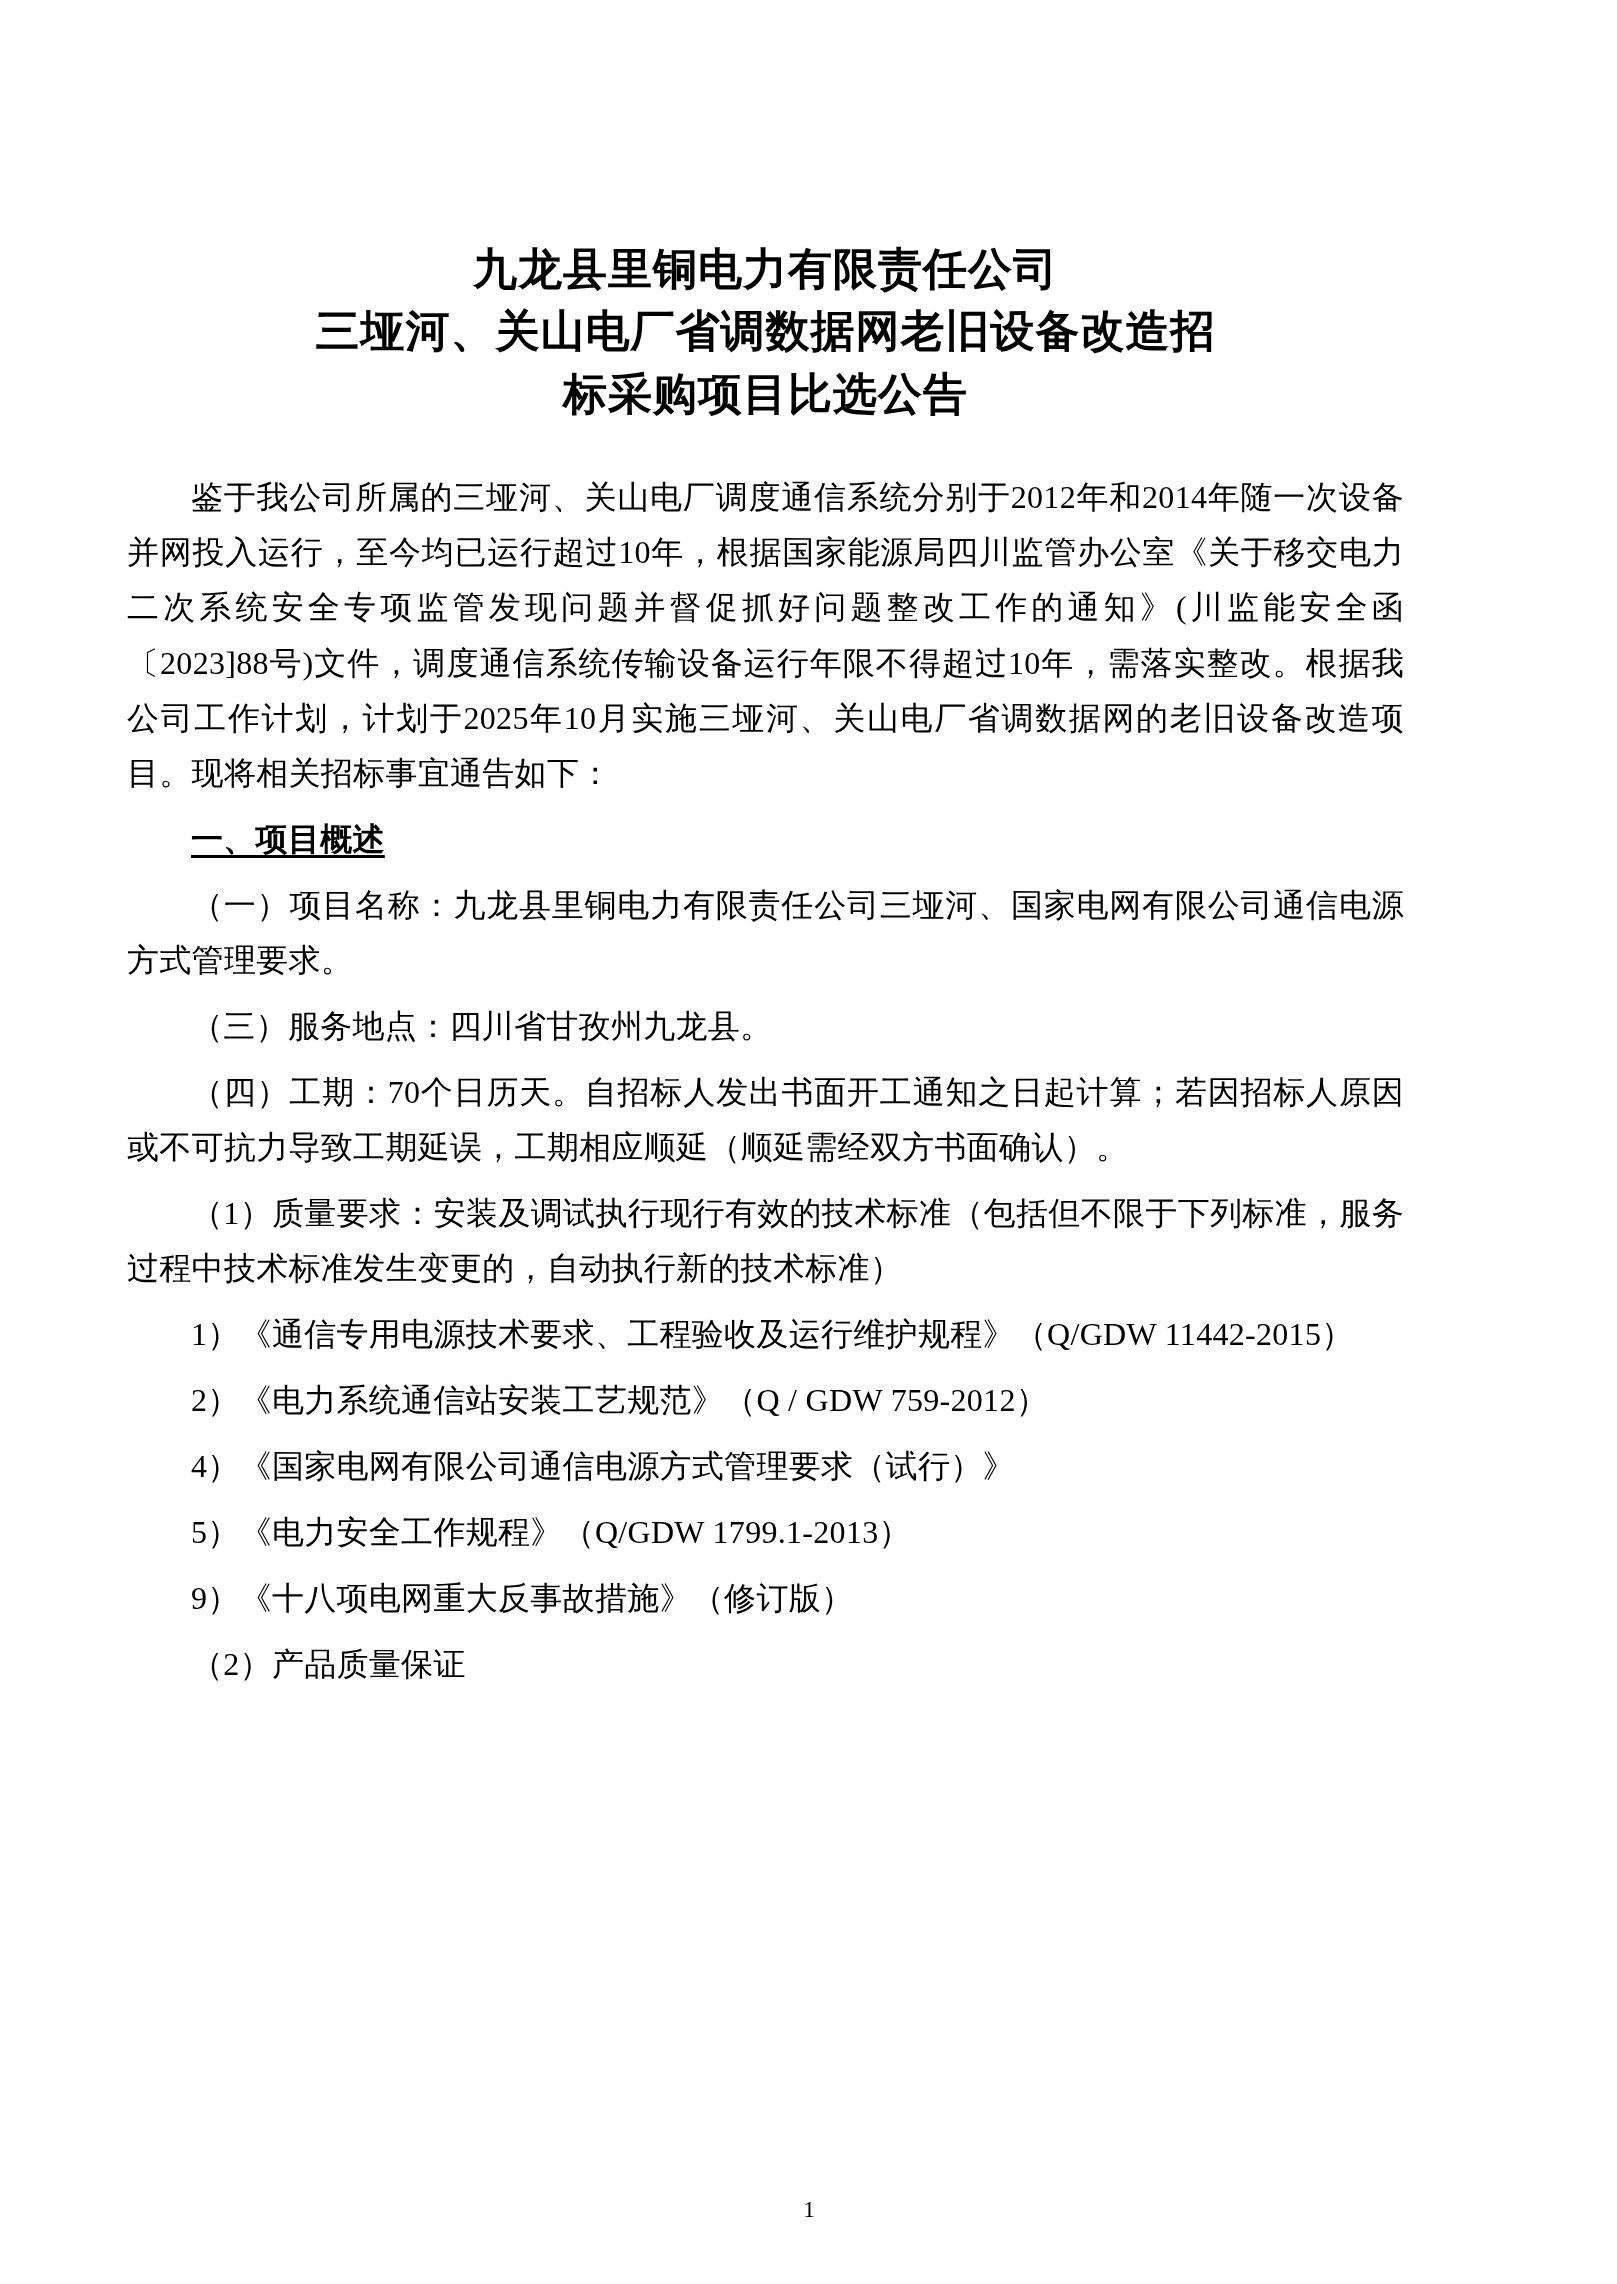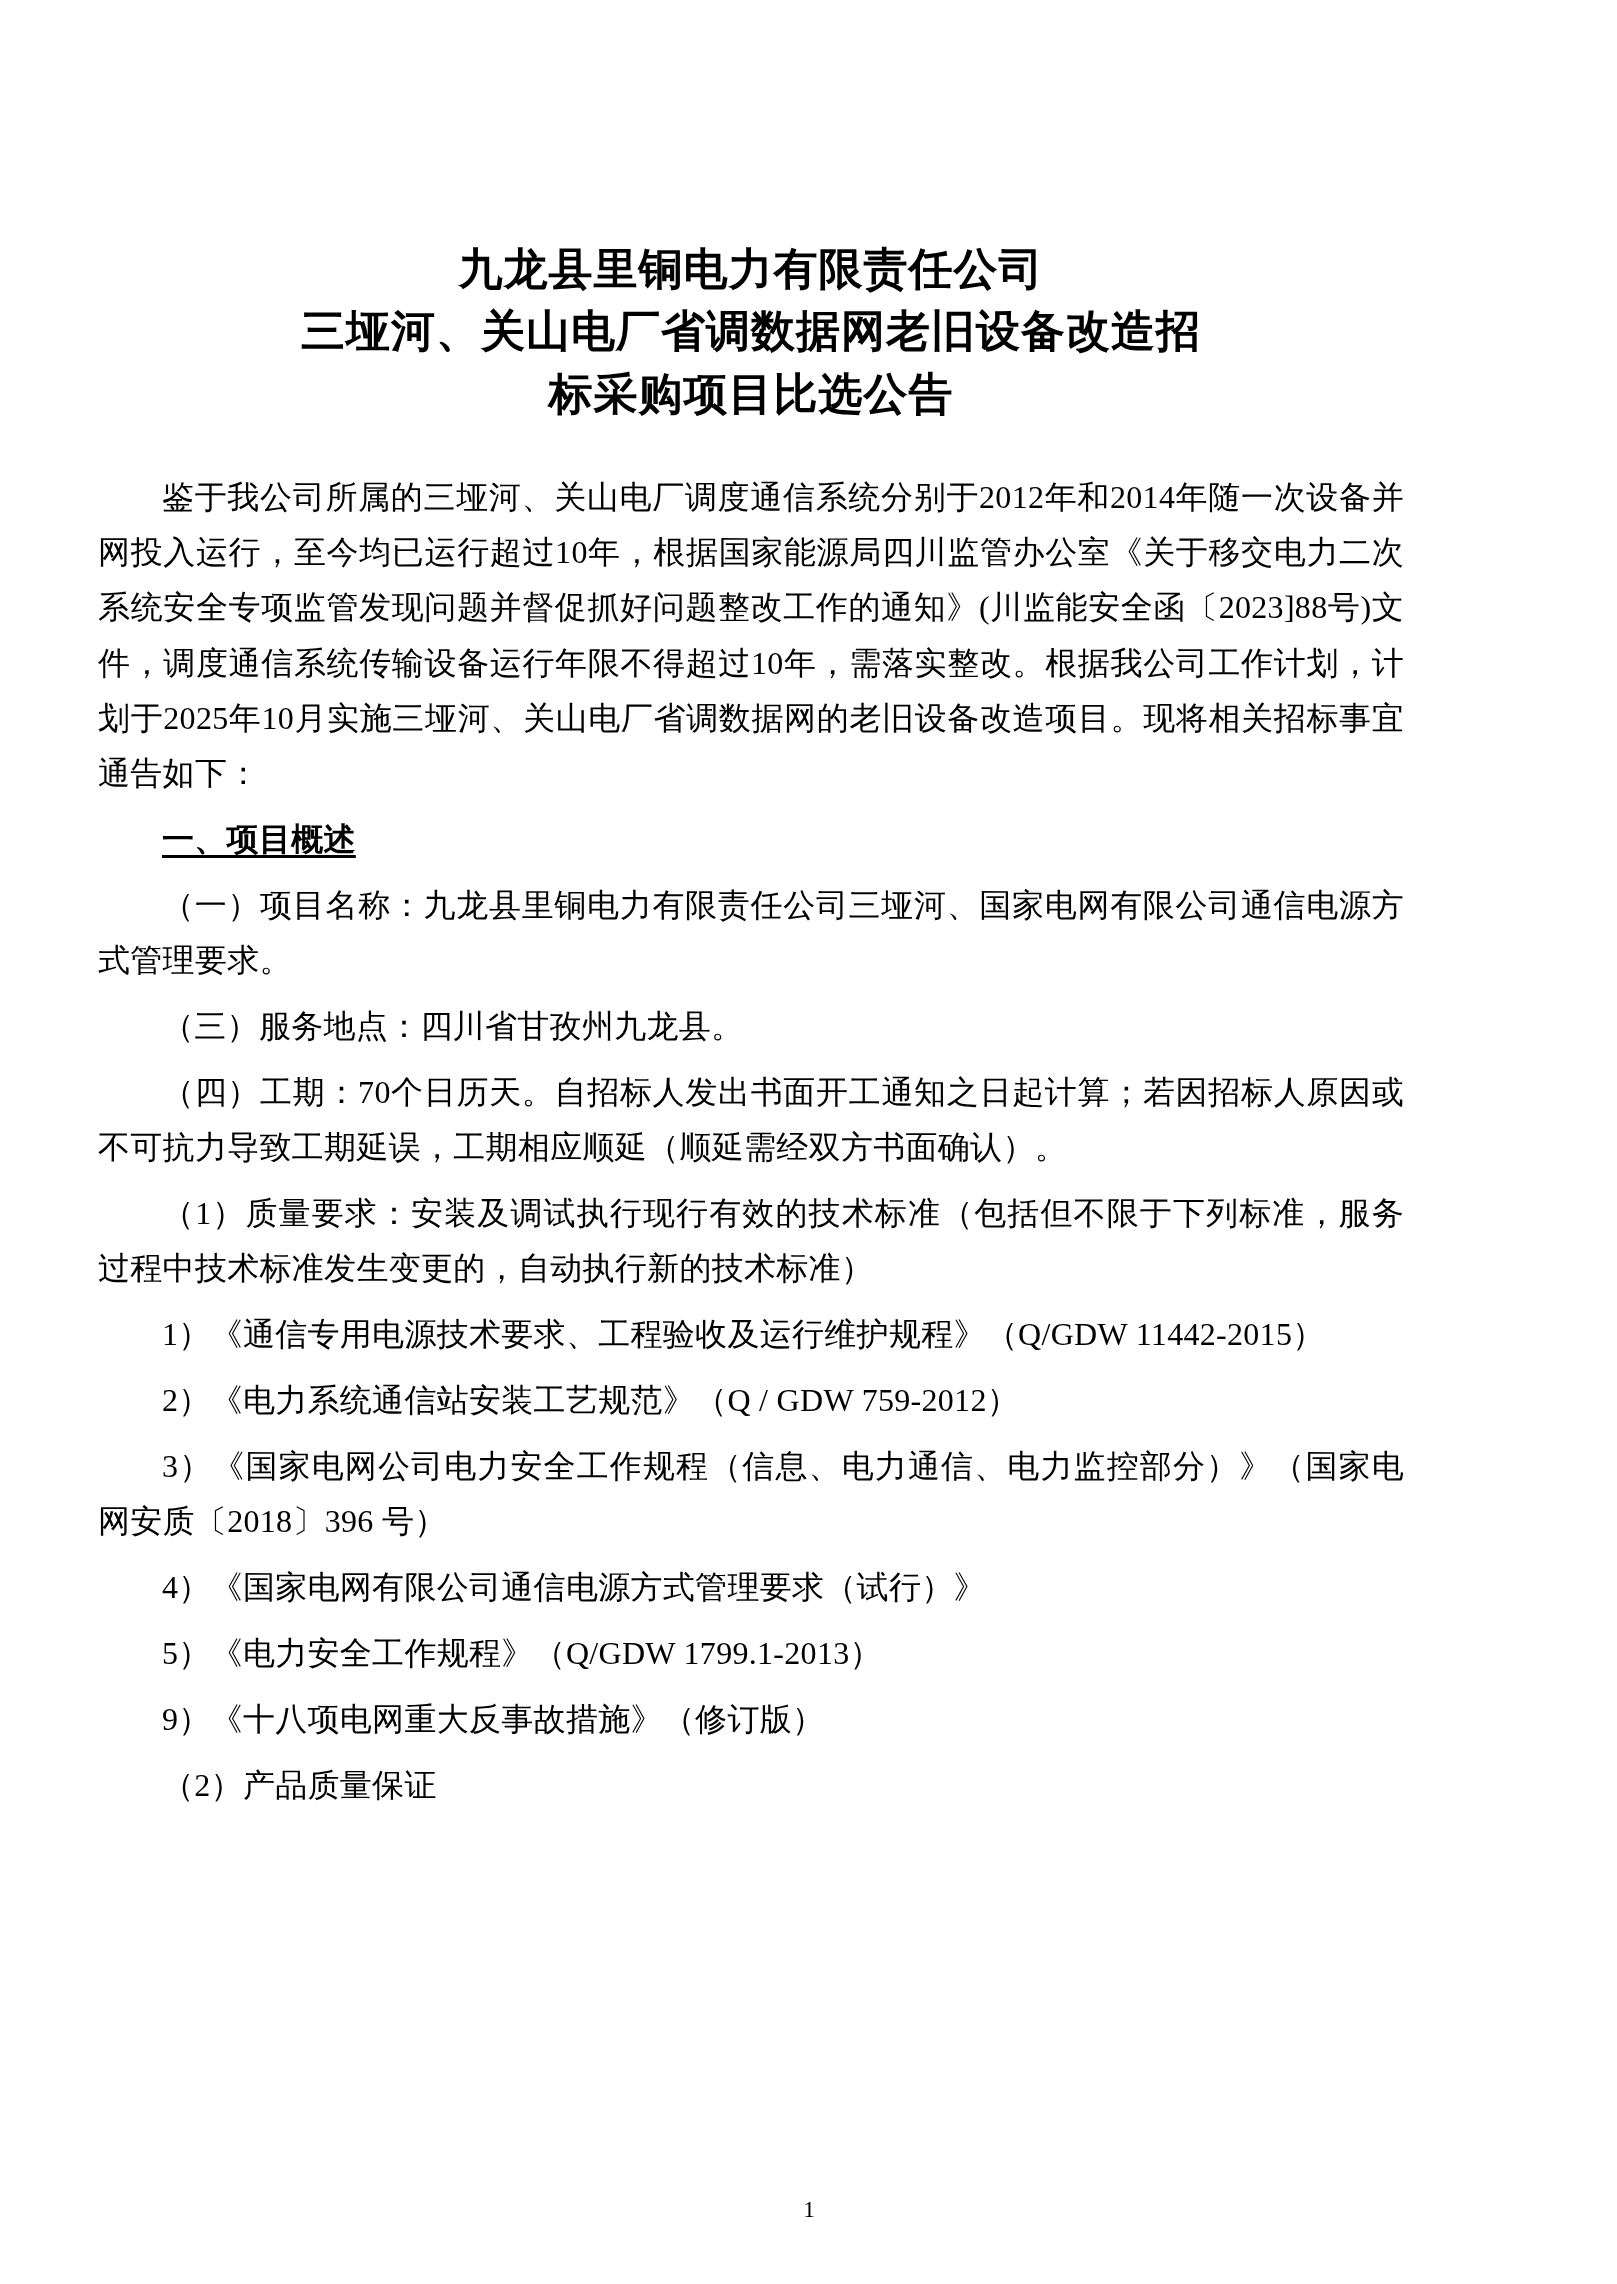--- a/index.html
+++ b/index.html
@@ -10,21 +10,21 @@
   body {
     font-family: "Liberation Serif", "DejaVu Serif", serif;
     color: #000000;
   }
   .page {
     width: 1618px;
     height: 2284px;
     box-sizing: border-box;
     position: relative;
     background: #ffffff;
-    padding: 239px 203px 81px 87px;
+    padding: 239px 203px 81px 116px;
   }
   .title-block {
     text-align: center;
     margin-bottom: 0;
   }
   .title-line {
     font-size: 44px;
     font-weight: bold;
     line-height: 1.42;
     letter-spacing: 1px;
@@ -75,21 +75,20 @@
 
   <div class="body-block">
     <p class="para indent">鉴于我公司所属的三垭河、关山电厂调度通信系统分别于2012年和2014年随一次设备并网投入运行，至今均已运行超过10年，根据国家能源局四川监管办公室《关于移交电力二次系统安全专项监管发现问题并督促抓好问题整改工作的通知》(川监能安全函〔2023]88号)文件，调度通信系统传输设备运行年限不得超过10年，需落实整改。根据我公司工作计划，计划于2025年10月实施三垭河、关山电厂省调数据网的老旧设备改造项目。现将相关招标事宜通告如下：</p>
     <p class="para heading"><span class="underline">一、项目概述</span></p>
     <p class="para indent">（一）项目名称：九龙县里铜电力有限责任公司三垭河、国家电网有限公司通信电源方式管理要求。</p>
     <p class="para indent">（三）服务地点：四川省甘孜州九龙县。</p>
     <p class="para indent">（四）工期：70个日历天。自招标人发出书面开工通知之日起计算；若因招标人原因或不可抗力导致工期延误，工期相应顺延（顺延需经双方书面确认）。</p>
     <p class="para indent">（1）质量要求：安装及调试执行现行有效的技术标准（包括但不限于下列标准，服务过程中技术标准发生变更的，自动执行新的技术标准）</p>
     <p class="para indent">1）《通信专用电源技术要求、工程验收及运行维护规程》（Q/GDW 11442-2015）</p>
     <p class="para indent">2）《电力系统通信站安装工艺规范》（Q / GDW 759-2012）</p>
-    <p class="para indent">3）《国家电网公司电力安全工作规程（信息、电力通信、电力监控部分）》（国家电网安质〔2018〕396 号）</p>
     <p class="para indent">4）《国家电网有限公司通信电源方式管理要求（试行）》</p>
     <p class="para indent">5）《电力安全工作规程》（Q/GDW 1799.1-2013）</p>
     <p class="para indent">9）《十八项电网重大反事故措施》（修订版）</p>
     <p class="para indent">（2）产品质量保证</p>
   </div>
 
   <div class="page-number">1</div>
 
 </div>
 

